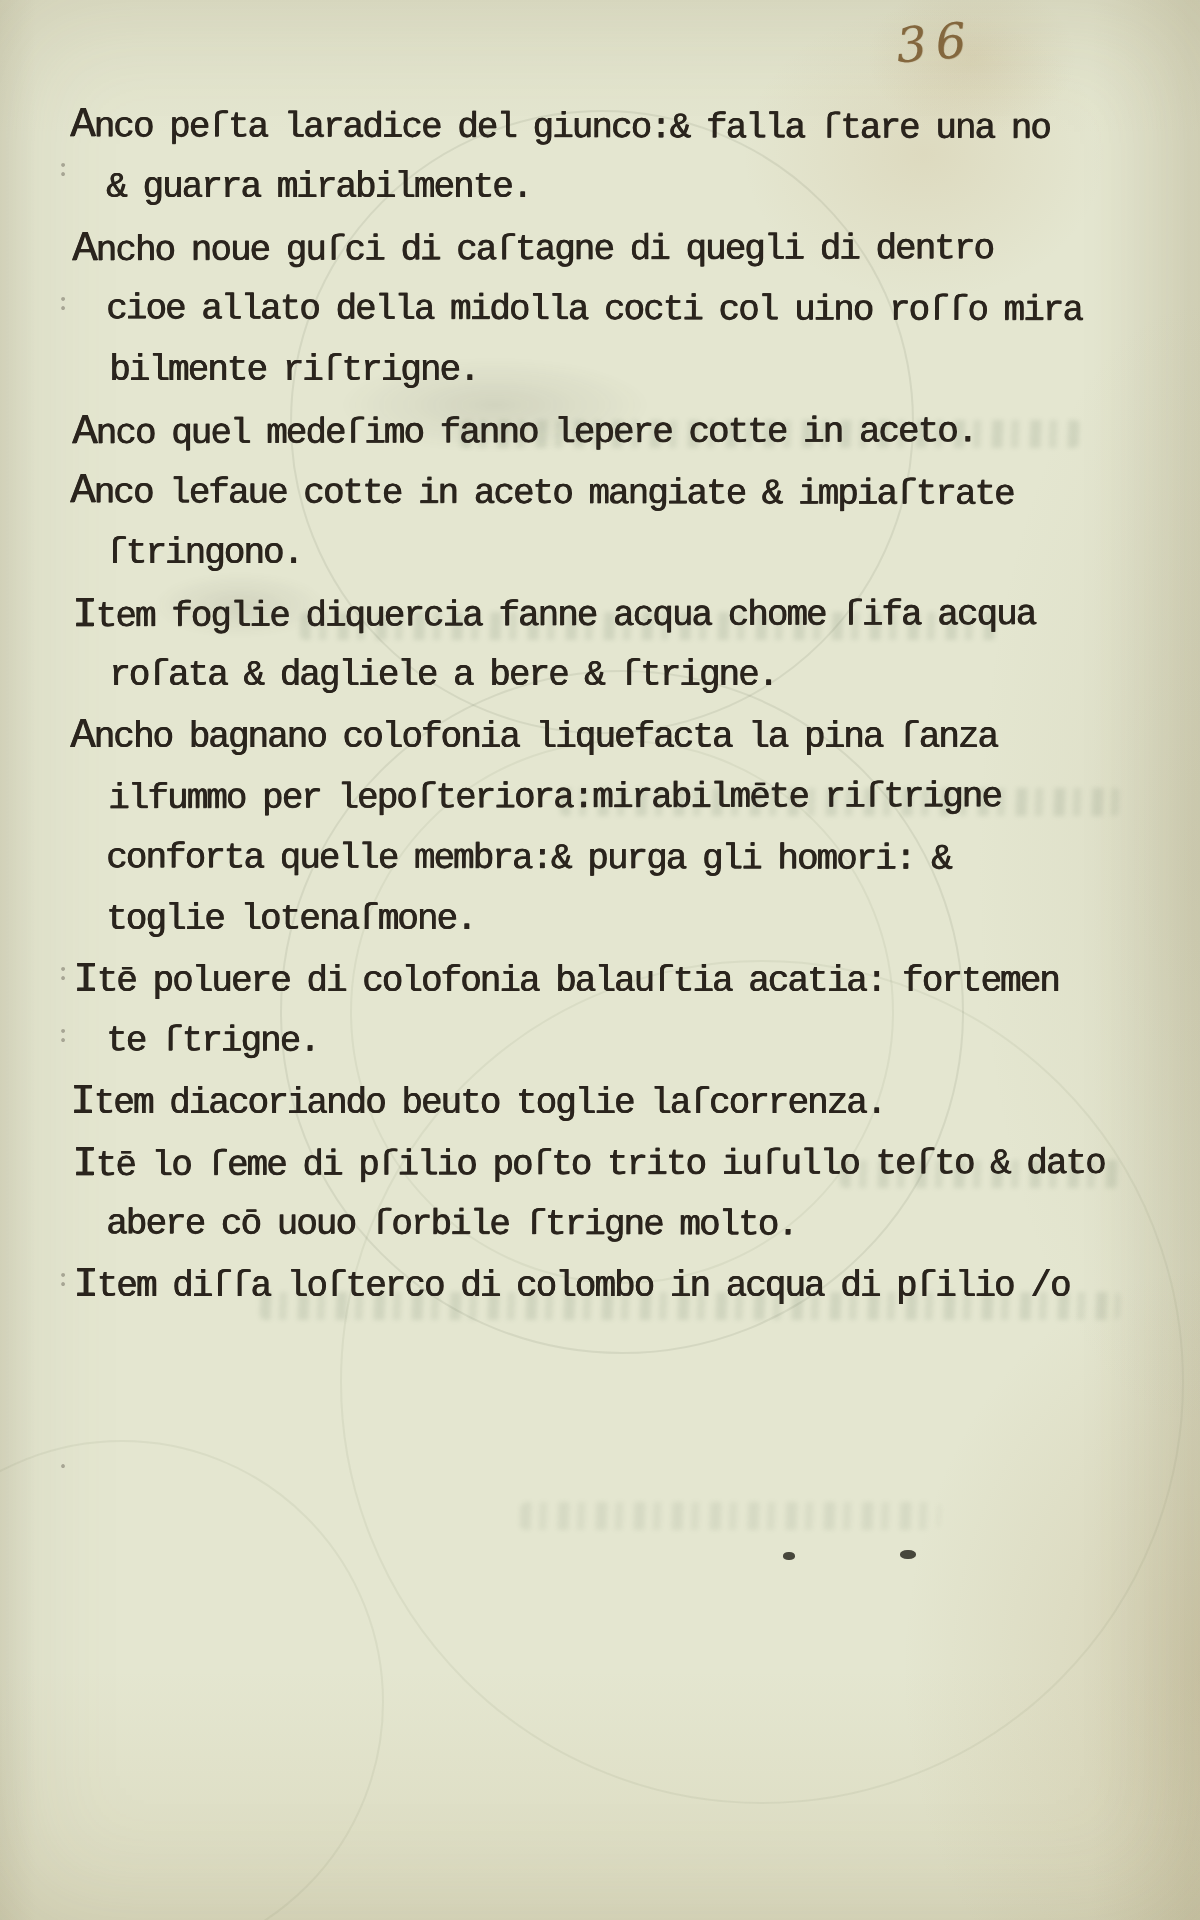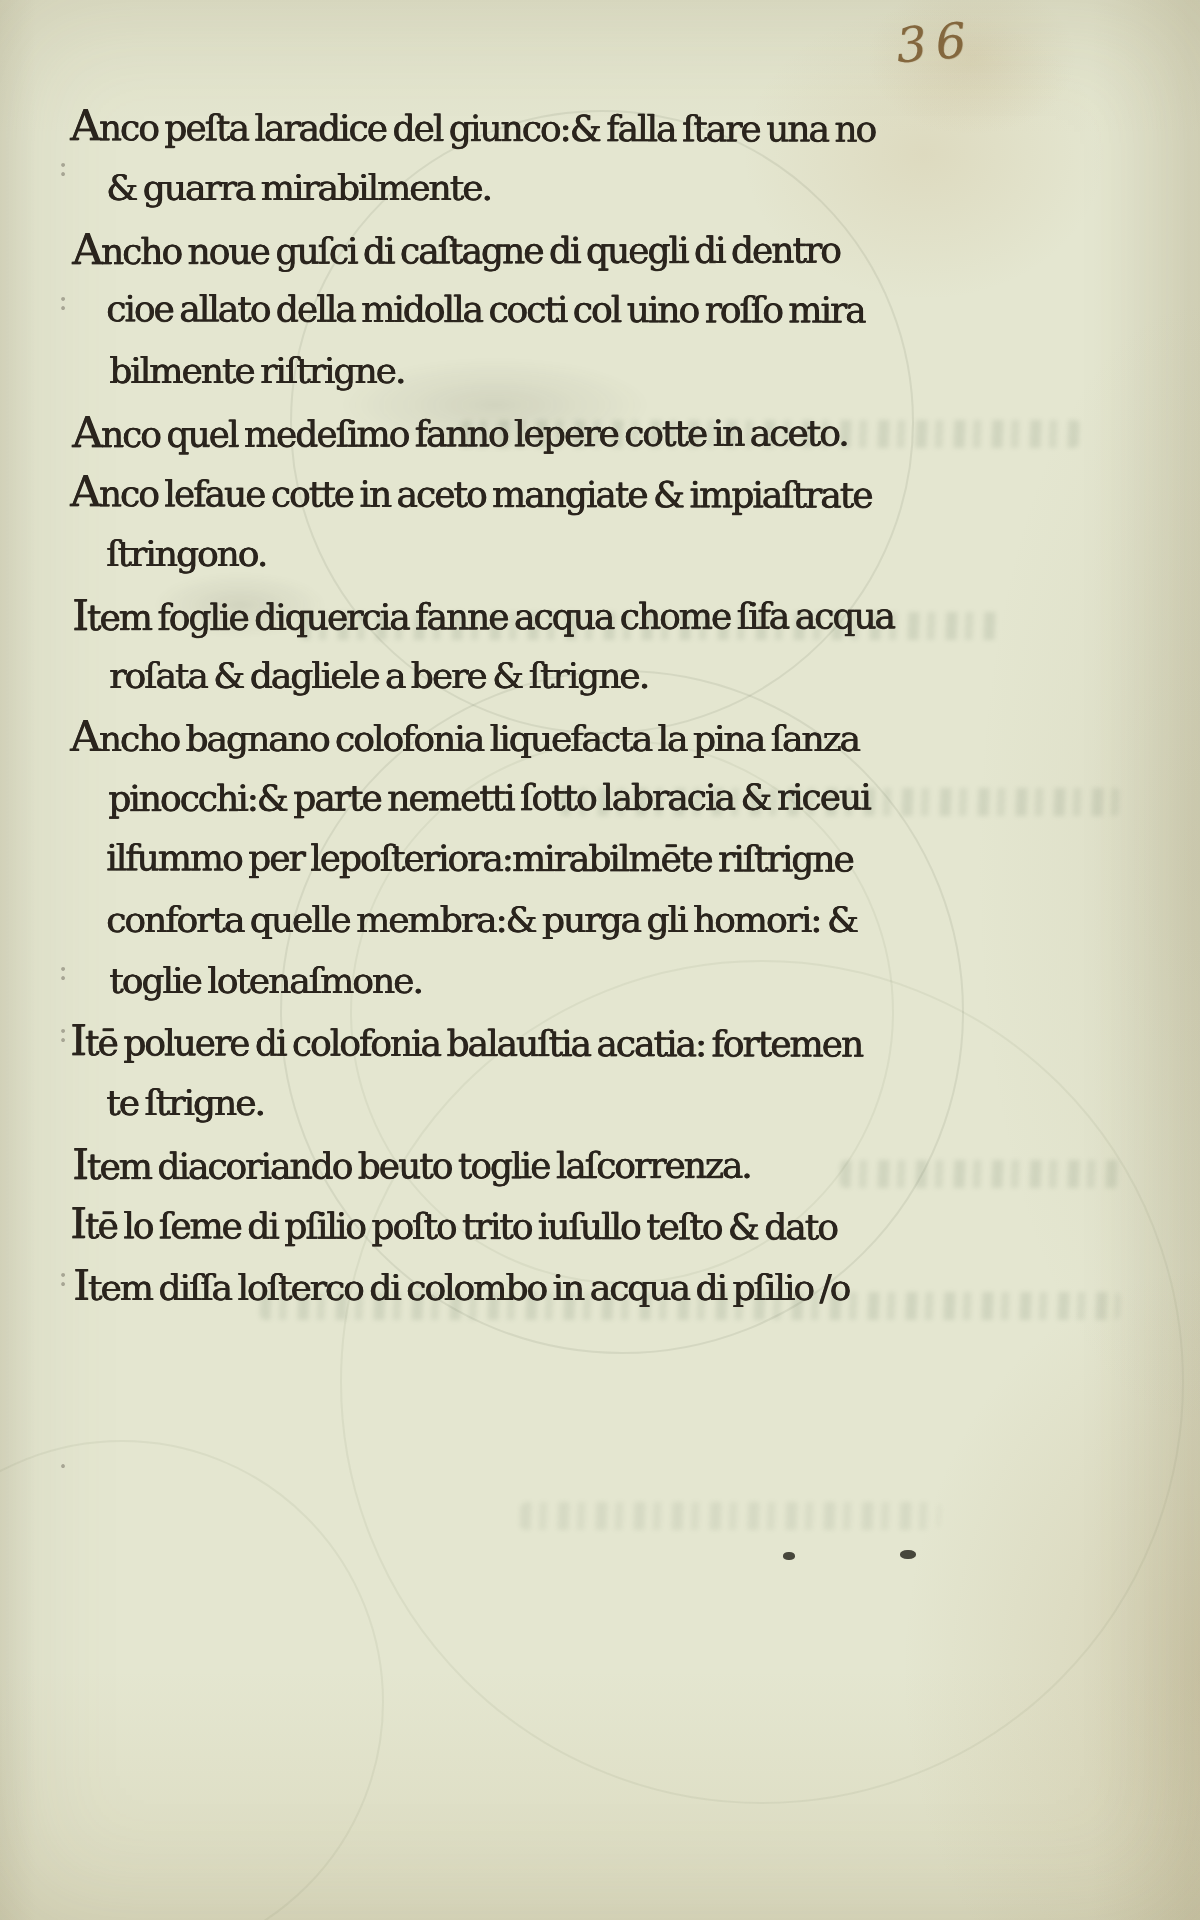--- a/index.html
+++ b/index.html
@@ -19,20 +19,21 @@
       linear-gradient(90deg, rgba(130,120,85,0.10), transparent 3%),
       linear-gradient(90deg, transparent 91%, rgba(160,148,108,0.17) 99%),
       linear-gradient(0deg,  rgba(182,170,124,0.20), transparent 13%),
       linear-gradient(180deg, rgba(190,182,142,0.10), transparent 7%);
     box-shadow: inset 0 0 120px rgba(120,112,78,0.18);
   }
   
   .textblock{
     position:absolute;left:70px;top:96px;width:1010px;
     color:#2a241d;
+    font-family:Liberation Mono, monospace;
   }
   .line{
     margin:0;height:61px;line-height:61px;
     font-size:36px;letter-spacing:-2px;word-spacing:-3px;
     white-space:nowrap;
     text-shadow:0.7px 0 0 currentColor, 0 0.4px 0 rgba(42,36,29,0.75);
   }
   .line.indent{padding-left:36px;}
   .line.flush::first-letter{font-size:1.18em;}
   .line:nth-child(3n){transform:rotate(-0.12deg) translateX(2px);}
@@ -107,24 +108,24 @@
     <p class="line indent">&amp; guarra mirabilmente.</p>
     <p class="line flush">Ancho noue guſci di caſtagne di quegli di dentro</p>
     <p class="line indent">cioe allato della midolla cocti col uino roſſo mira</p>
     <p class="line indent">bilmente riſtrigne.</p>
     <p class="line flush">Anco quel medeſimo fanno lepere cotte in aceto.</p>
     <p class="line flush">Anco lefaue cotte in aceto mangiate &amp; impiaſtrate</p>
     <p class="line indent">ſtringono.</p>
     <p class="line flush">Item foglie diquercia fanne acqua chome ſifa acqua</p>
     <p class="line indent">roſata &amp; dagliele a bere &amp; ſtrigne.</p>
     <p class="line flush">Ancho bagnano colofonia liquefacta la pina ſanza</p>
-    <p class="line indent">pinocchi:&amp; parte nemetti ſotto labracia &amp; riceui</p>
     <p class="line indent">ilfummo per lepoſteriora:mirabilmēte riſtrigne</p>
     <p class="line indent">conforta quelle membra:&amp; purga gli homori: &amp;</p>
     <p class="line indent">toglie lotenaſmone.</p>
     <p class="line flush">Itē poluere di colofonia balauſtia acatia: fortemen</p>
     <p class="line indent">te ſtrigne.</p>
     <p class="line flush">Item diacoriando beuto toglie laſcorrenza.</p>
     <p class="line flush">Itē lo ſeme di pſilio poſto trito iuſullo teſto &amp; dato</p>
+    <p class="line indent">abere cō uouo ſorbile ſtrigne molto.</p>
     <p class="line flush">Item diſſa loſterco di colombo in acqua di pſilio /o</p>
   </div>
 
 </div>
 
 </body></html>

